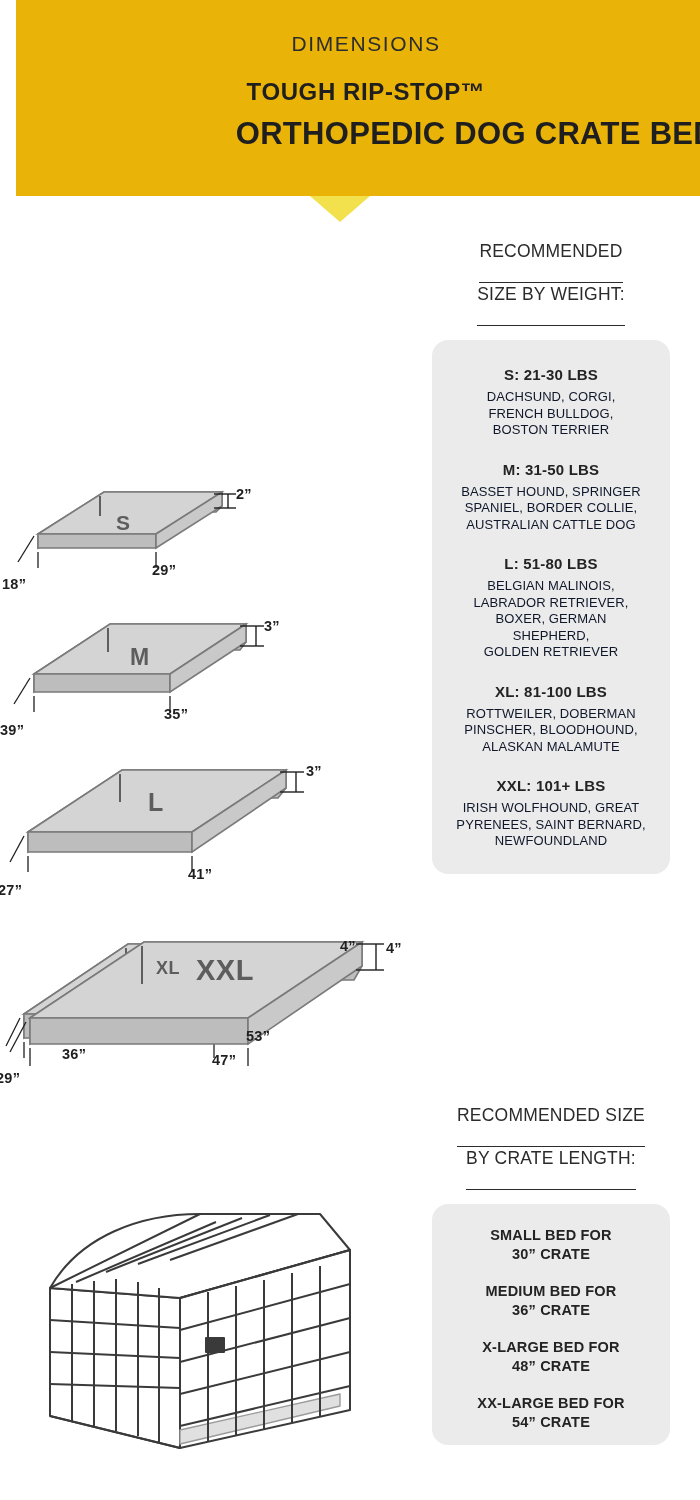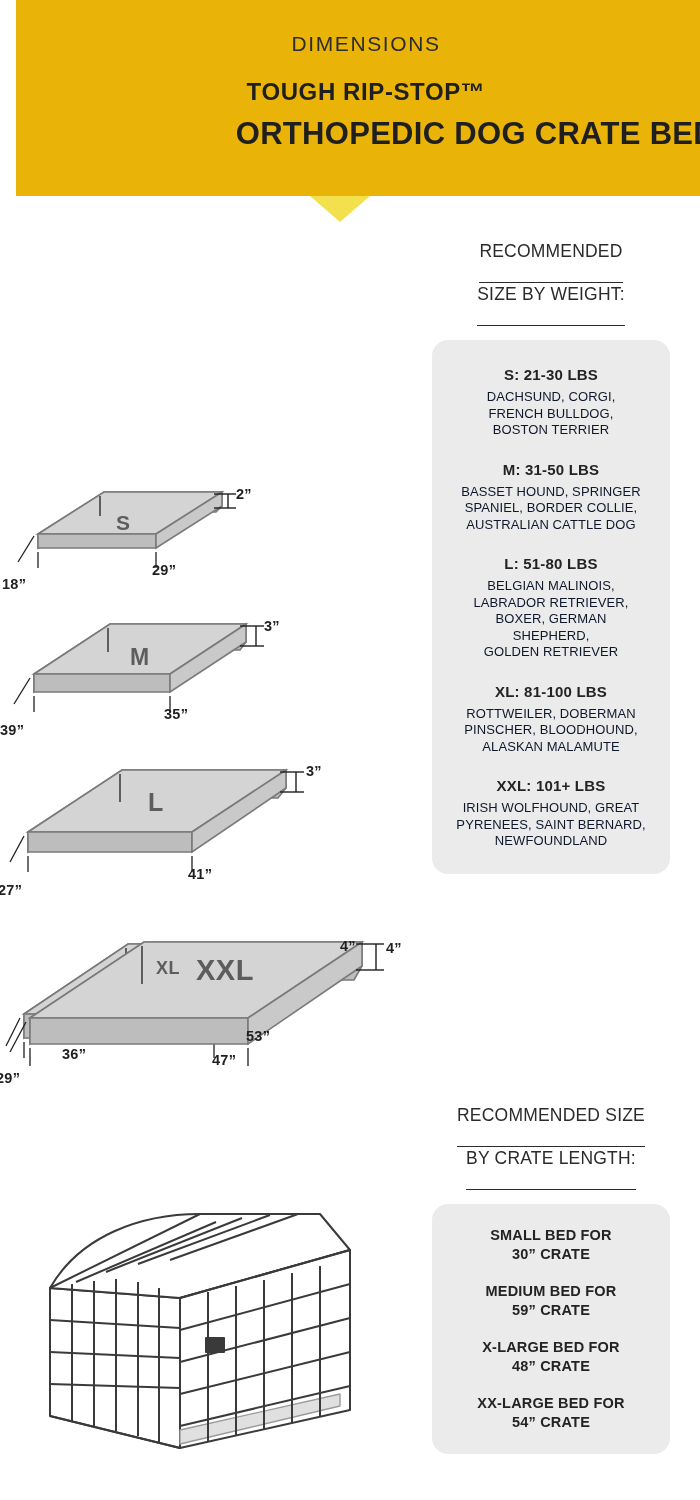--- a/index.html
+++ b/index.html
@@ -54,21 +54,21 @@
   .weight-group:last-child { margin-bottom: 0; }
   .weight-head { font-size: 15px; font-weight: 700; color: #232323; letter-spacing: 0.2px; }
   .weight-breeds {
     font-size: 13px; color: #0f172a; line-height: 16.5px; margin-top: 6px;
     letter-spacing: 0.1px;
   }
 
   .crate-section { position: absolute; left: 432px; top: 1092px; width: 238px; margin-top: 12px; }
   .crate-panel {
     background: #ebebeb; border-radius: 16px;
-    margin-top: 14px; padding: 22px 8px 22px;
+    margin-top: 14px; padding: 22px 8px 13px;
   }
   .crate-item {
     text-align: center; font-size: 14.5px; font-weight: 700;
     color: #232323; line-height: 19px; margin-bottom: 18px; letter-spacing: 0.2px;
   }
   .crate-item:last-child { margin-bottom: 0; }
 
   
   .beds { position: absolute; left: 0; top: 236px; width: 432px; height: 840px; }
   .bed-label {
@@ -265,21 +265,21 @@
 
   <div class="crate-section">
     <div class="col-title">
       <span>RECOMMENDED SIZE</span><br>
       <span>BY CRATE LENGTH:</span>
     </div>
     <div class="crate-panel">
       <div class="crate-item" style="white-space:pre-line;">SMALL BED FOR
 30” CRATE</div>
       <div class="crate-item" style="white-space:pre-line;">MEDIUM BED FOR
-59” CRATE</div>
+36” CRATE</div>
       <div class="crate-item" style="white-space:pre-line;">X-LARGE BED FOR
 48” CRATE</div>
       <div class="crate-item" style="white-space:pre-line;">XX-LARGE BED FOR
 54” CRATE</div>
     </div>
   </div>
 
   <div class="crate-art">
     <svg width="400" height="300" viewBox="0 0 400 300">
       <g stroke="#3a3a3a" stroke-width="2" fill="none" stroke-linejoin="round">

